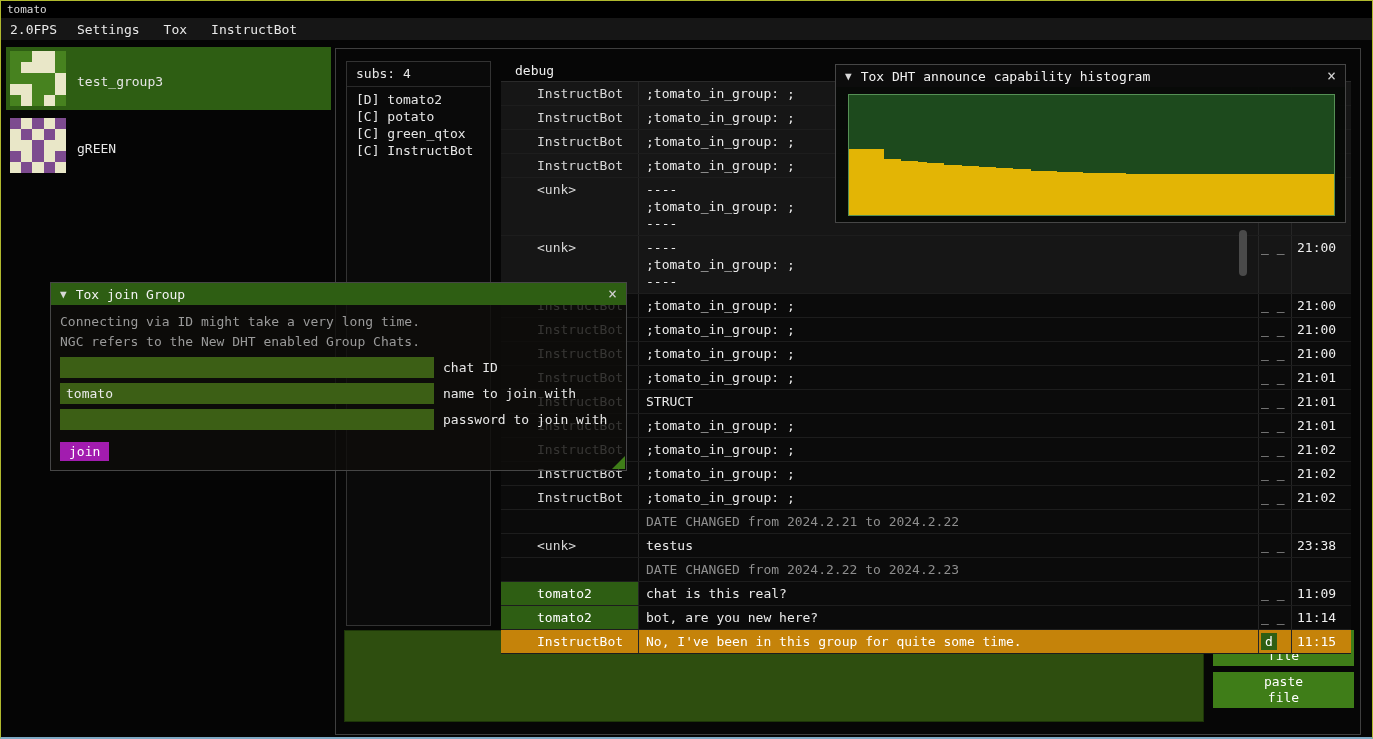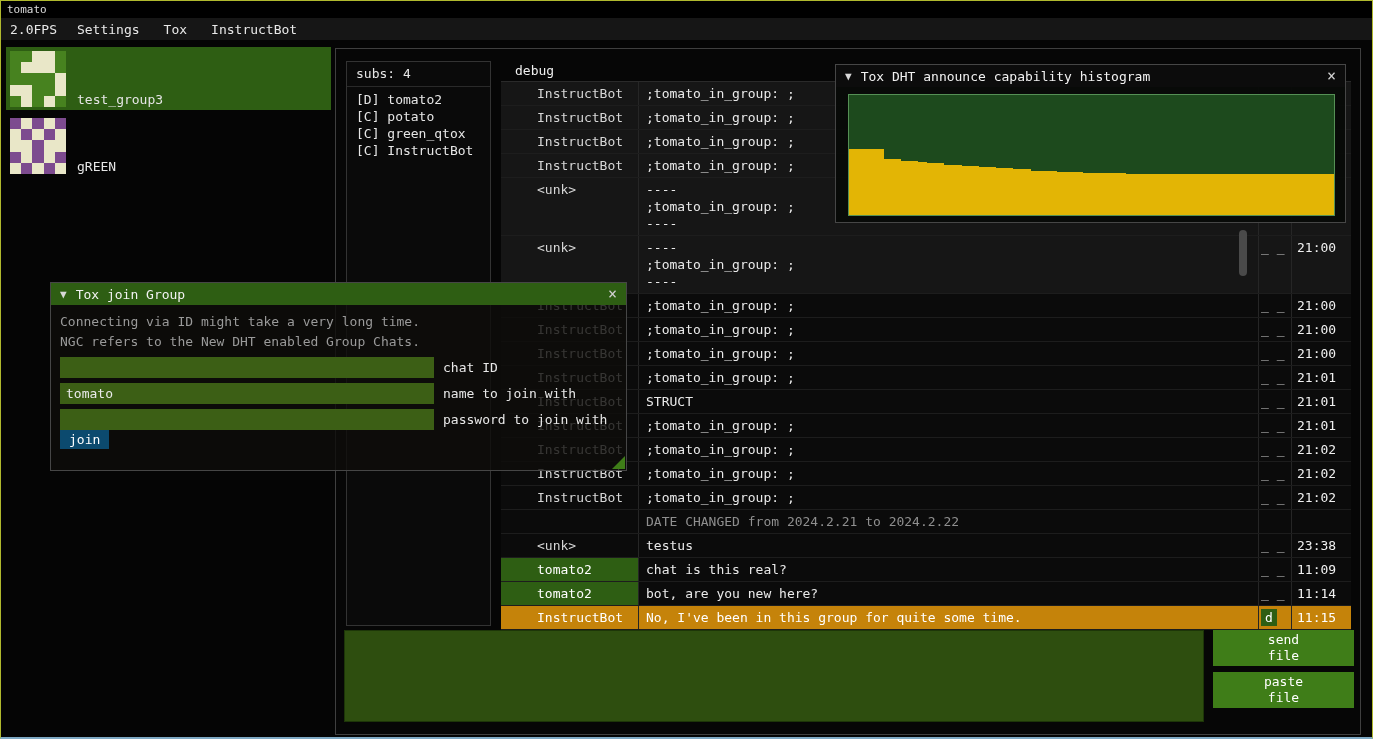--- a/index.html
+++ b/index.html
@@ -19,21 +19,21 @@
   
   .titlebar { position: absolute; left: 1px; top: 1px; right: 1px; height: 17px;
     background: #000; color: #dcdcdc; font-size: 11px; padding: 2px 6px; }
   .menubar { position: absolute; left: 1px; top: 18px; right: 1px; height: 23px;
     background: #161616; display: flex; align-items: center; border-bottom: 1px solid #050505; }
   .menu-item { padding: 0 12px; height: 100%; display: flex; align-items: center; color: #e8e8e8; }
   .menu-fps { padding: 0 8px 0 9px; }
   
   .group-list { position: absolute; left: 6px; top: 47px; width: 325px;
     display: flex; flex-direction: column; gap: 4px; }
-  .group-item { height: 63px; display: flex; gap: 11px; padding: 3px 4px; align-items: flex-end; }
+  .group-item { height: 63px; display: flex; gap: 11px; padding: 3px 4px; align-items: center; }
   .group-item.selected { background: #2e5e13; }
   .avatar { width: 56px; height: 56px; display: grid; flex: none;
     grid-template-columns: repeat(5,1fr); grid-template-rows: repeat(5,1fr); }
   .group-label { margin-top: 5px; }
   
   .main-win { position: absolute; left: 335px; top: 48px; width: 1026px; height: 687px;
     border: 1px solid #3f3f3f; background: #060606; }
   .subs-panel { position: absolute; left: 10px; top: 12px; width: 145px; height: 565px;
     border: 1px solid #333; background: #0a0a0a; }
   .subs-header { padding: 4px 9px 5px; border-bottom: 1px solid #2a2a2a; }
@@ -86,21 +86,21 @@
   .hist-bar { flex: 1 1 0; background: #e3b505; }
   .join-win { left: 50px; top: 282px; width: 577px; height: 189px; z-index: 30;
     background: rgba(14,12,10,0.8); }
   .join-win .win-title { background: #2e5e13; }
   .join-body { padding: 7px 9px; }
   .join-info { color: #9a9a9a; line-height: 20px; }
   .jrow { display: flex; align-items: center; margin-top: 5px; }
   .jinput { width: 374px; height: 21px; background: #3c5f15; border: none; color: #eaeaea;
     font: inherit; padding: 0 6px; outline: none; }
   .jlabel { margin-left: 9px; color: #e8e8e8; }
-  .join-btn { margin-top: 0; background: #0c4a6e; color: #fff; border: none; font: inherit;
+  .join-btn { margin-top: 12px; background: #a21caf; color: #fff; border: none; font: inherit;
     padding: 2px 9px; cursor: pointer; display: inline-block; }
   .resize-grip { position: absolute; right: 1px; bottom: 1px; width: 0; height: 0;
     border-left: 13px solid transparent; border-bottom: 13px solid #3f7d18; }
 </style>
 </head>
 <body>
 
 <div class="titlebar">tomato</div>
 
 <div class="menubar">
@@ -287,20 +287,26 @@
         <div class="cell cell-name"></div>
         <div class="cell cell-msg">DATE CHANGED from 2024.2.21 to 2024.2.22</div>
         <div class="cell cell-flags"></div>
         <div class="cell cell-time"></div>
       </div>
       <div class="chat-row">
         <div class="cell cell-name">&lt;unk&gt;</div>
         <div class="cell cell-msg">testus</div>
         <div class="cell cell-flags">_ _</div>
         <div class="cell cell-time">23:38</div>
+      </div>
+      <div class="chat-row row-date">
+        <div class="cell cell-name"></div>
+        <div class="cell cell-msg">DATE CHANGED from 2024.2.22 to 2024.2.23</div>
+        <div class="cell cell-flags"></div>
+        <div class="cell cell-time"></div>
       </div>
       <div class="chat-row">
         <div class="cell cell-name name-hl">tomato2</div>
         <div class="cell cell-msg">chat is this real?</div>
         <div class="cell cell-flags">_ _</div>
         <div class="cell cell-time">11:09</div>
       </div>
       <div class="chat-row">
         <div class="cell cell-name name-hl">tomato2</div>
         <div class="cell cell-msg">bot, are you new here?</div>

